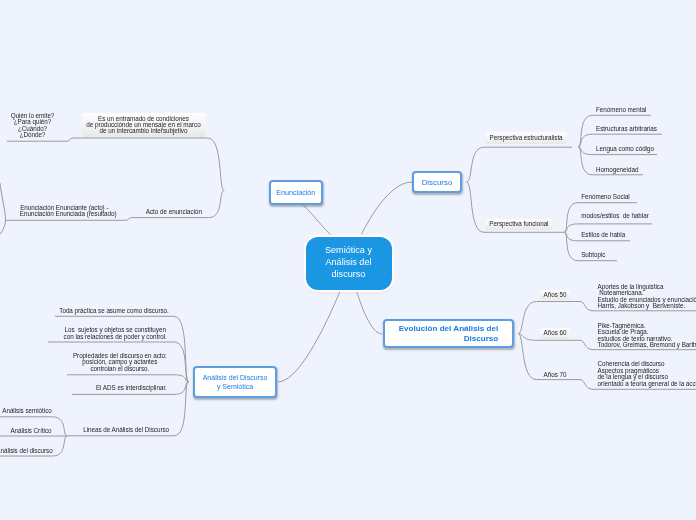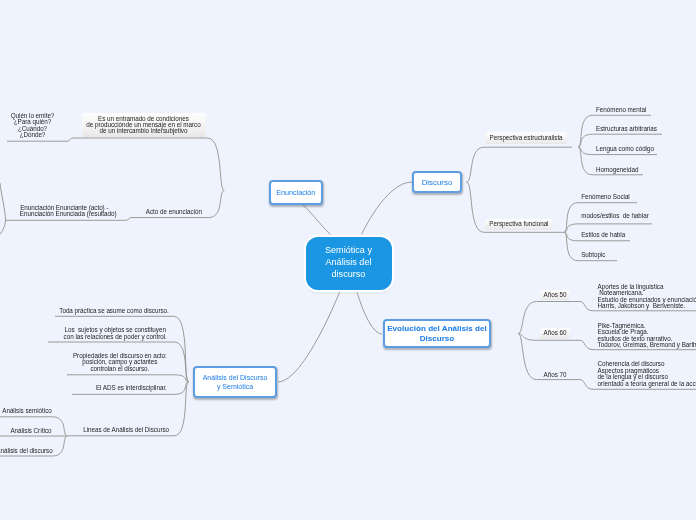--- a/index.html
+++ b/index.html
@@ -71,21 +71,21 @@
   </svg>
 
   <div class="central">Semiótica y
 Análisis del
 discurso</div>
 
   <div class="mainnode" style="left:229px;top:180px;width:53.5px;height:25px;font-size:7.2px;line-height:11px;margin-left:40px;">Enunciación</div>
 
   <div class="mainnode" style="left:412px;top:171px;width:50px;height:22px;font-size:7.9px;line-height:11px;">Discurso</div>
 
-  <div class="mainnode" style="left:383px;top:319px;width:108px;height:29px;font-size:8.1px;line-height:9.4px;font-weight:bold;">Evolución del Análisis del
+  <div class="mainnode" style="left:383px;top:319px;width:131px;height:29px;font-size:8.1px;line-height:9.4px;font-weight:bold;text-align:right;">Evolución del Análisis del
 Discurso</div>
 
   <div class="mainnode" style="left:193px;top:366px;width:84px;height:32px;font-size:7px;line-height:9.4px;">Análisis del Discurso
 y Semiótica</div>
 
   <div class="txt tc" style="left:10px;top:112.9px;width:45px;">Quién lo emite?
 ¿Para quién?
 ¿Cuándo?
 ¿Dónde?</div>
 

